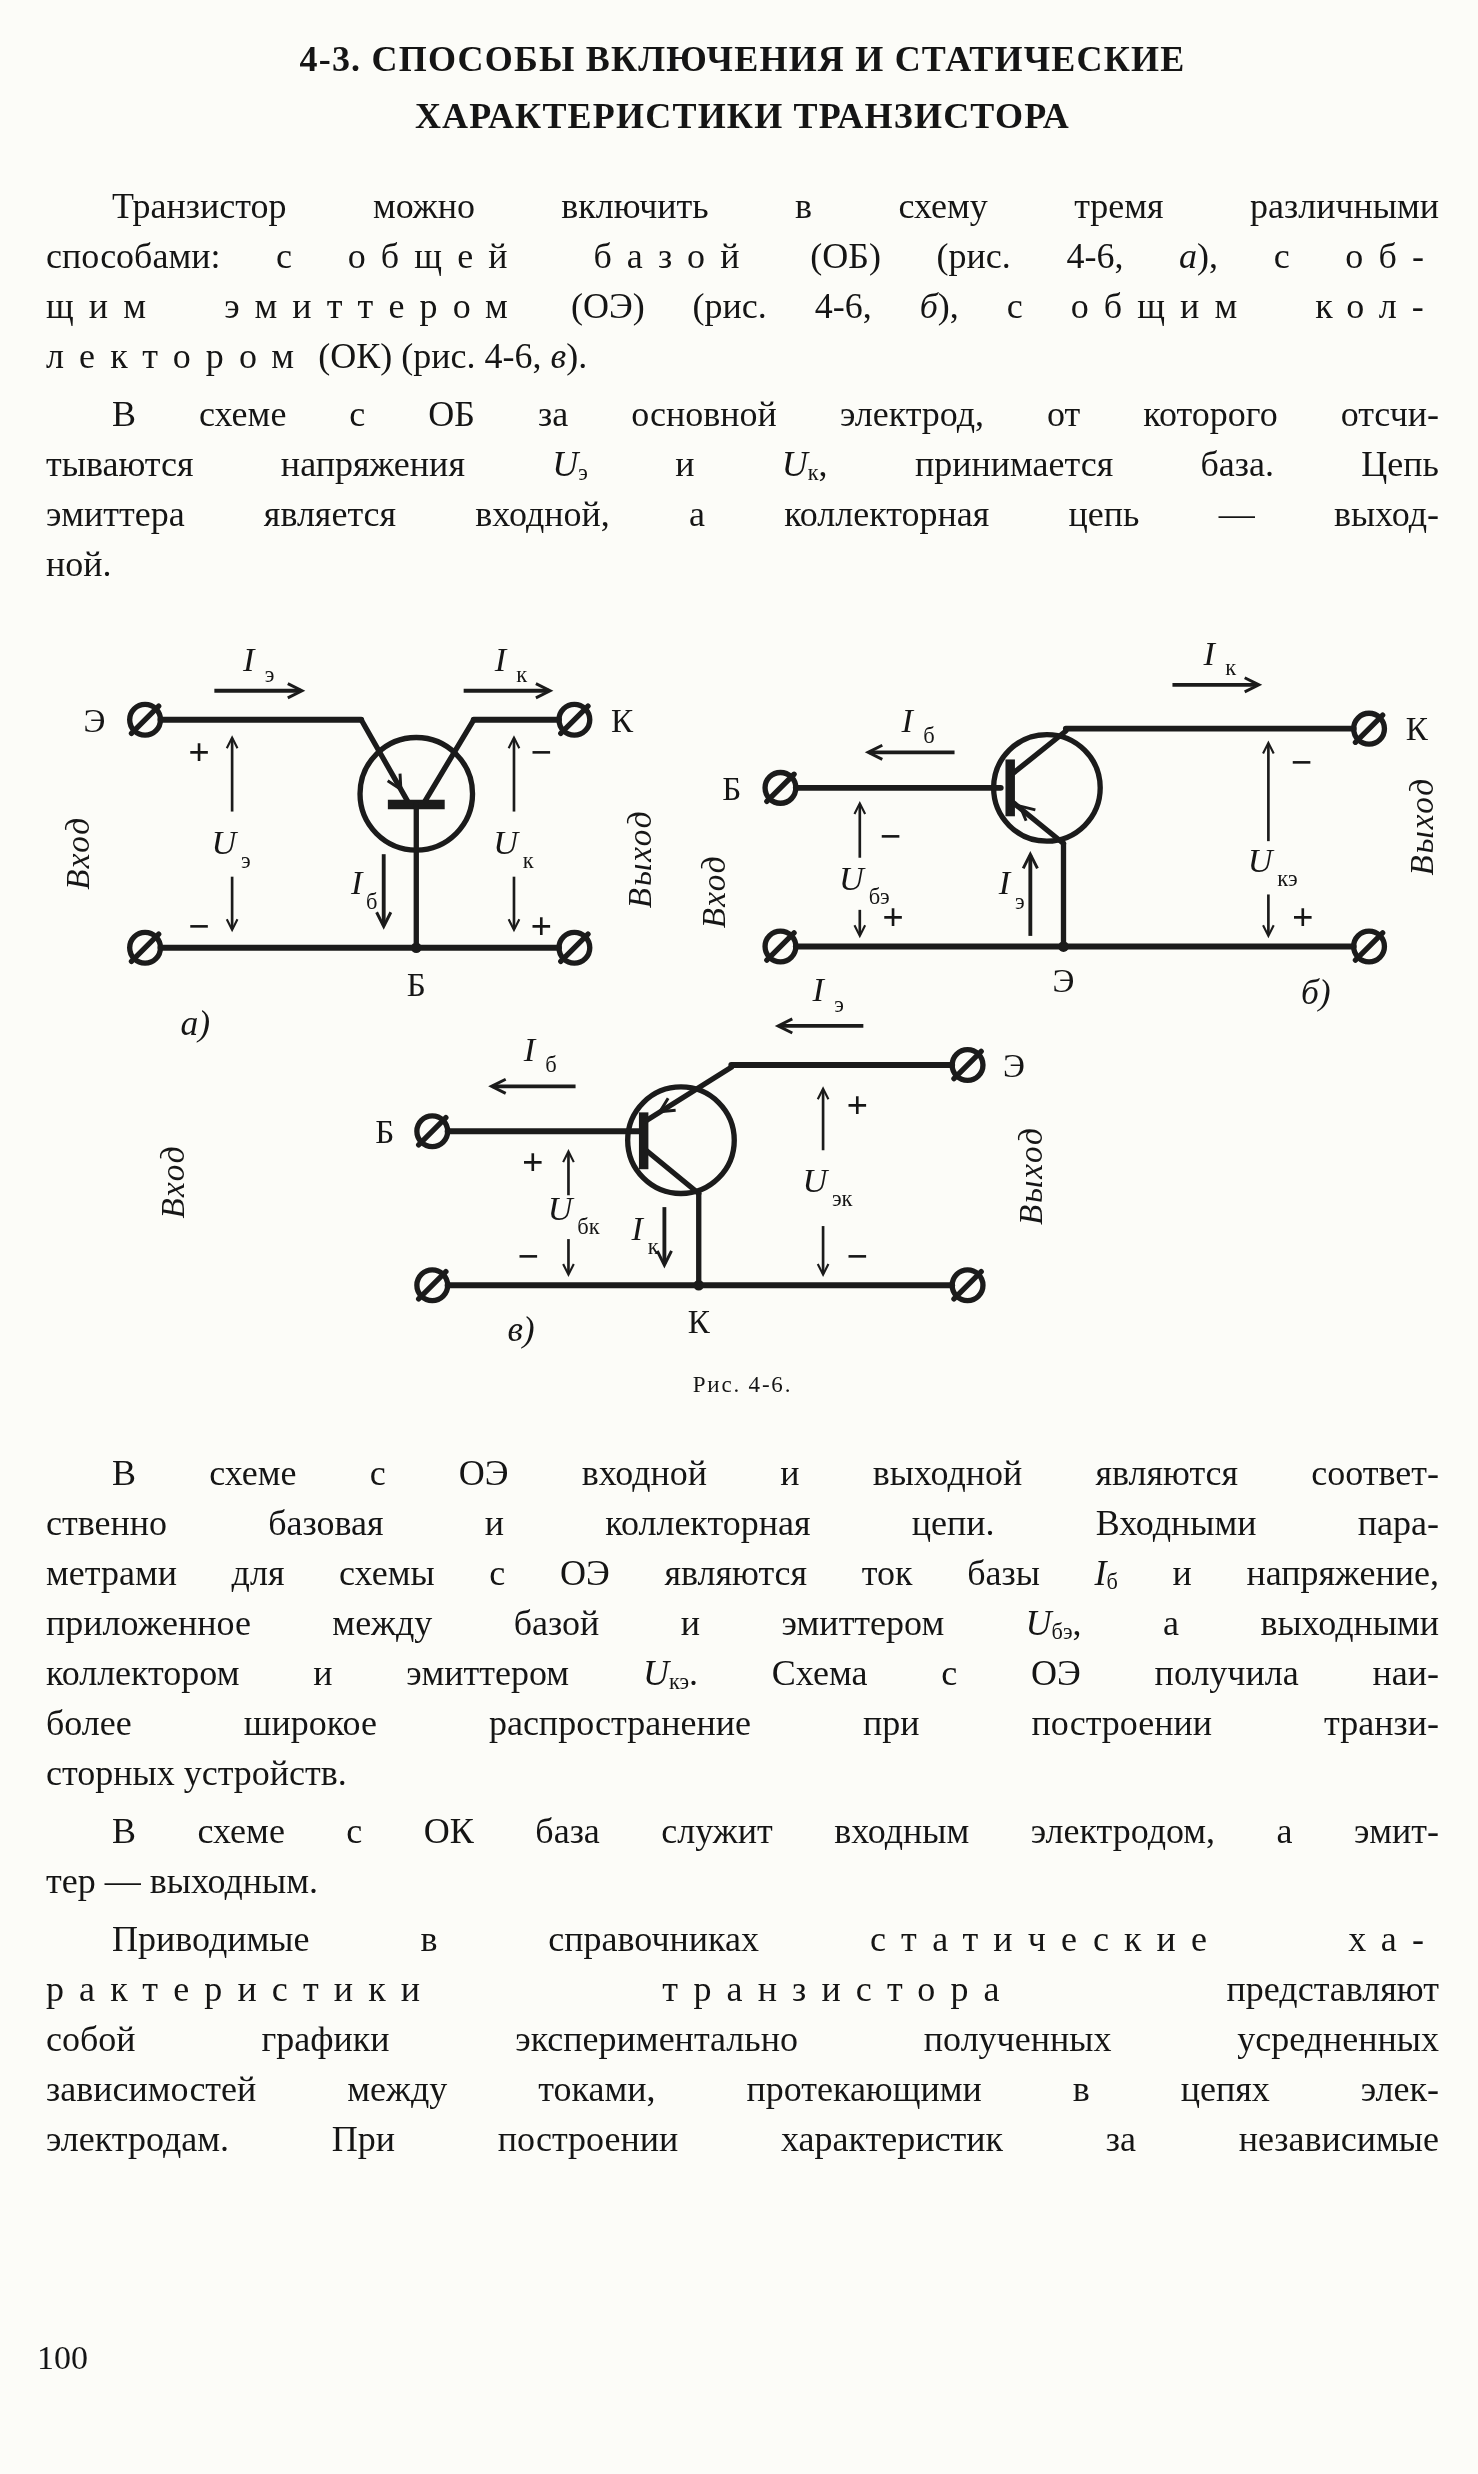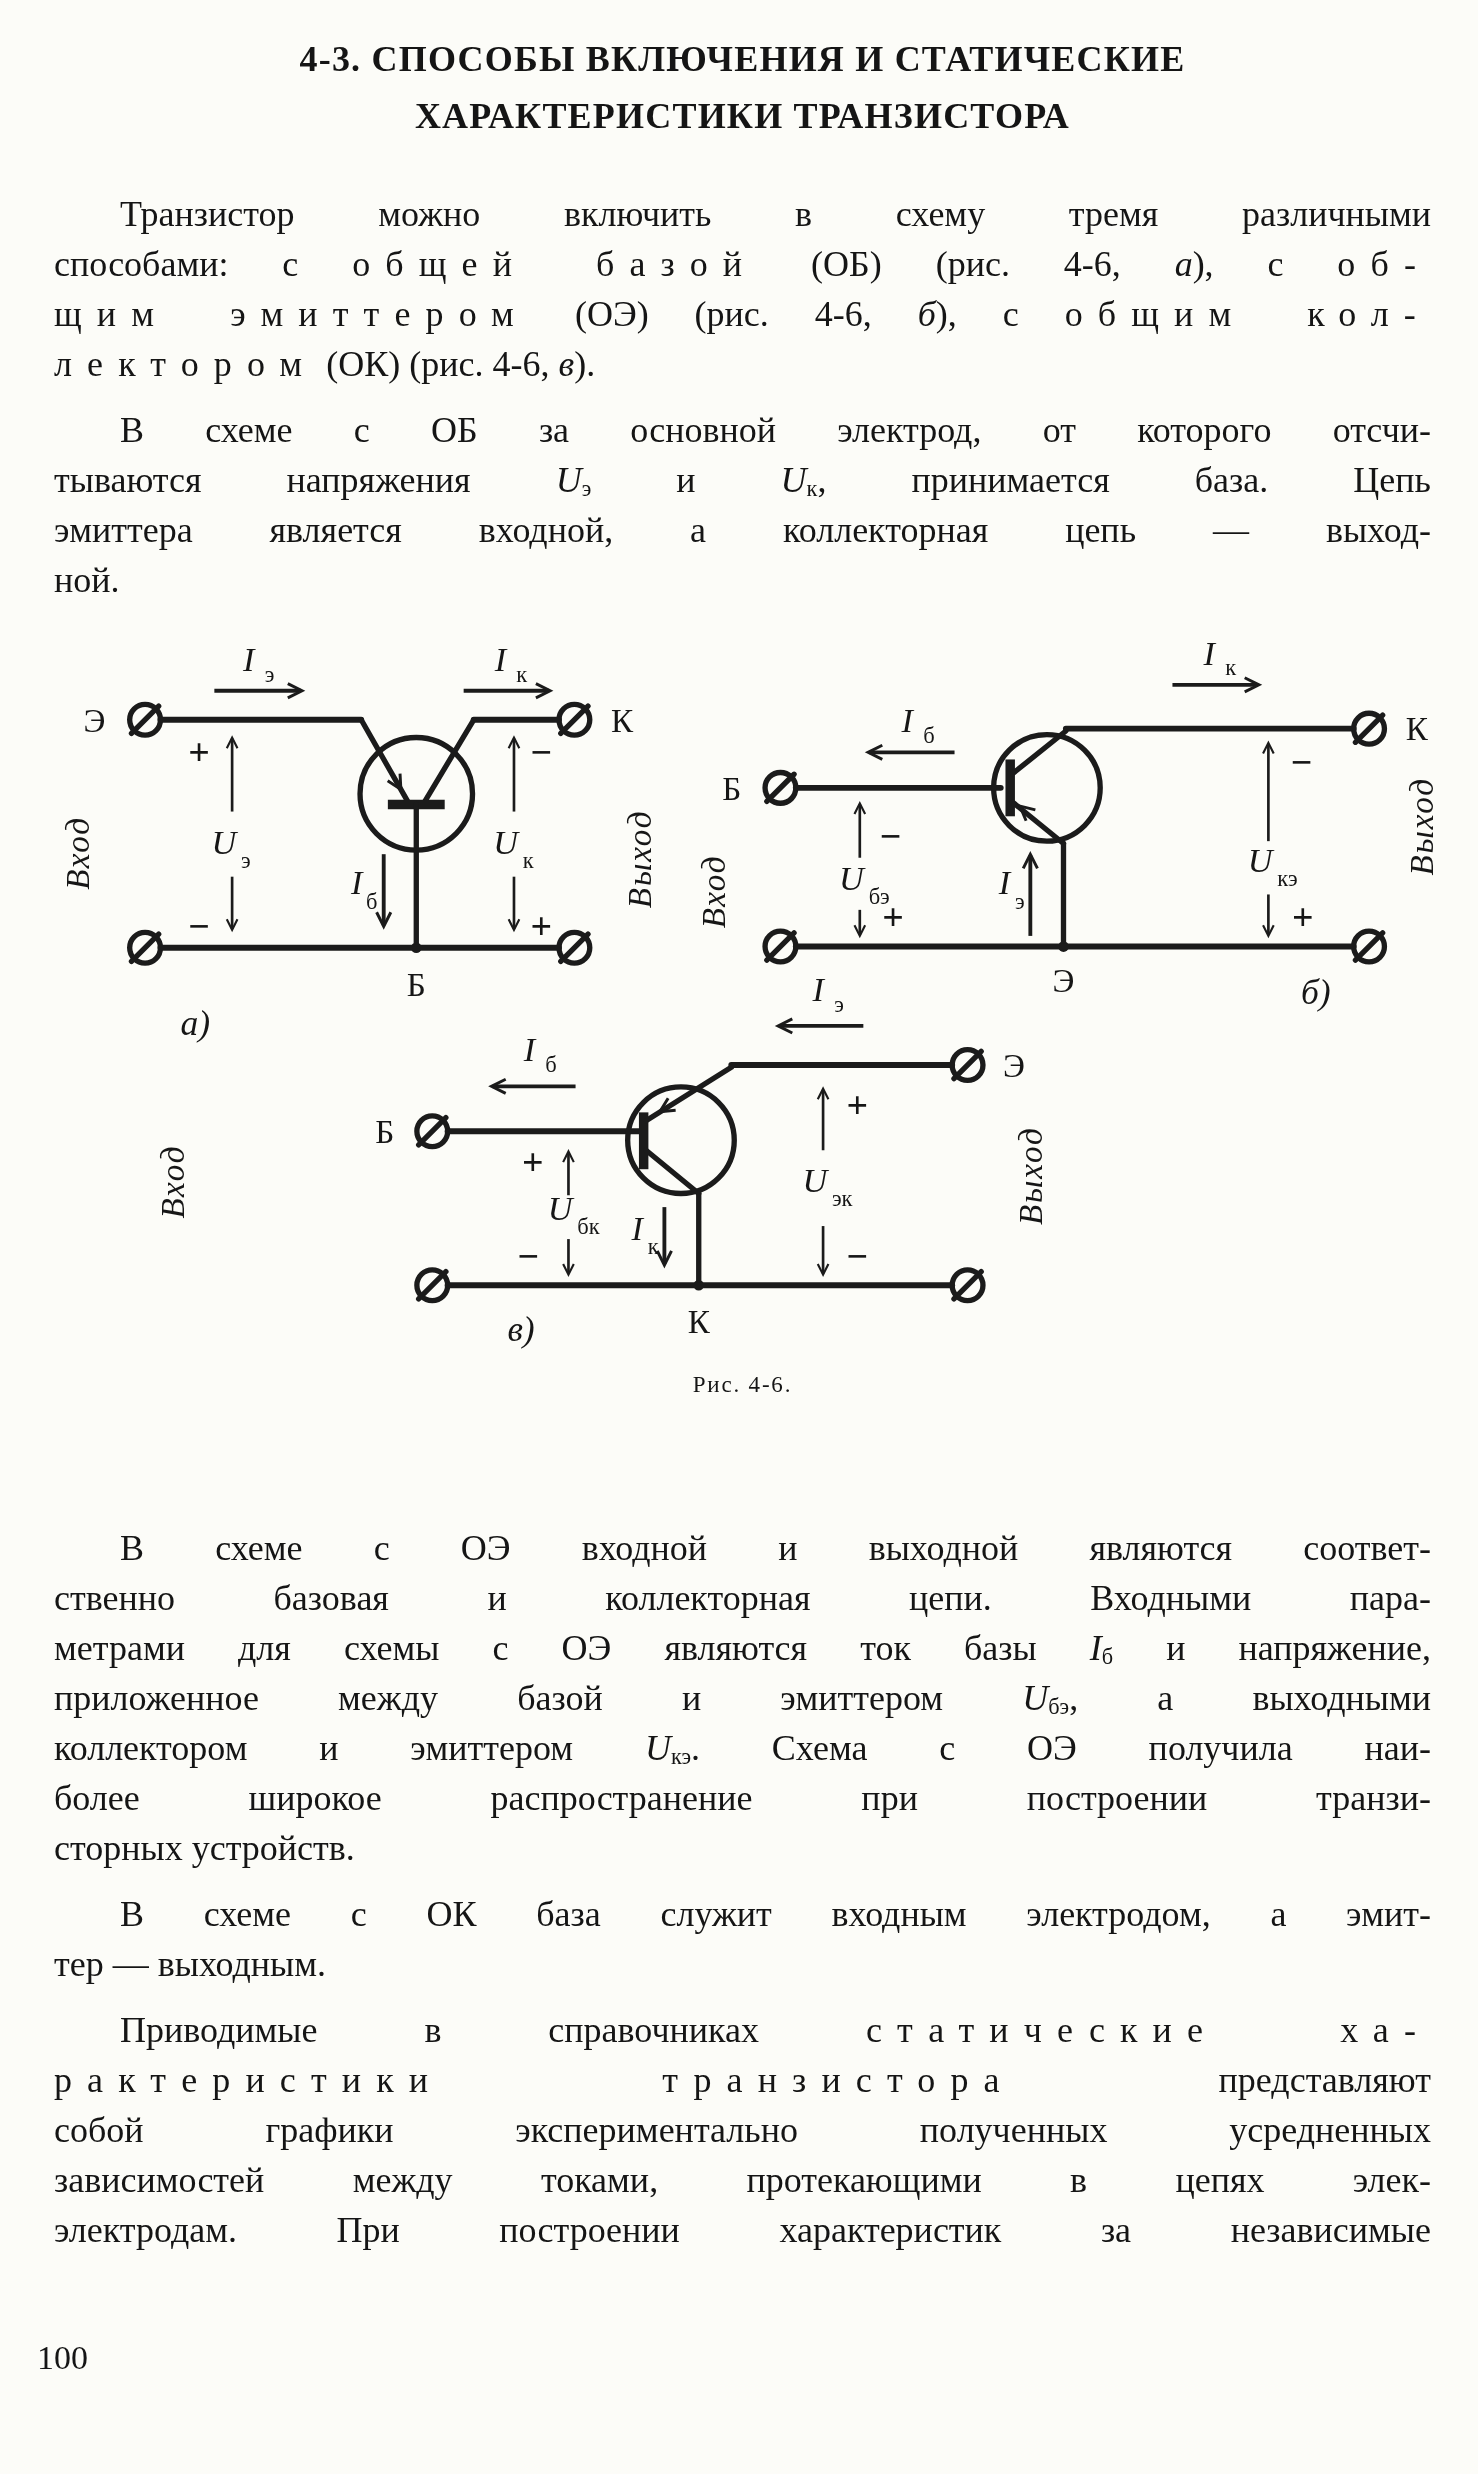--- a/index.html
+++ b/index.html
@@ -1,22 +1,22 @@
 <!DOCTYPE html>
 <html style="font-size:9.5px"><head>
 <meta charset="utf-8">
 <style>
   html,body{margin:0;padding:0;background:#d8d8d3;}
   .page{position:relative;width:1478px;height:2475px;background:#fcfcf8;color:#151515;
         font-family:"Liberation Serif",serif;overflow:hidden;}
   .heading{position:absolute;left:38px;width:1409px;top:31px;text-align:center;
            font-weight:bold;font-size:36px;line-height:57px;letter-spacing:1.2px;}
   .textblock{position:absolute;left:38px;width:1409px;}
-  #tb1{top:173px;} #tb2{top:1507px;}
-  .para{margin:16px;}
+  #tb1{top:173px;} #tb2{top:1440px;}
+  .para{margin:8px;}
   .tline{font-size:36px;line-height:50px;height:50px;text-align:justify;text-align-last:justify;}
   .tline.final{text-align-last:left;}
   .tline.ind{text-indent:66px;}
   .seg-n{}
   .seg-sp{letter-spacing:0.42em;}
   .seg-v{font-style:italic;}
   sub.seg-sub{font-size:0.62em;font-style:normal;line-height:0;position:relative;top:0.18em;vertical-align:baseline;}
   .figwrap{position:absolute;left:0;top:616px;width:1478px;height:776px;}
   .caption{position:absolute;left:38px;width:1409px;top:1372px;text-align:center;font-size:23px;letter-spacing:1.8px;}
   .pagenum{position:absolute;left:37px;top:2339px;font-size:34px;}

